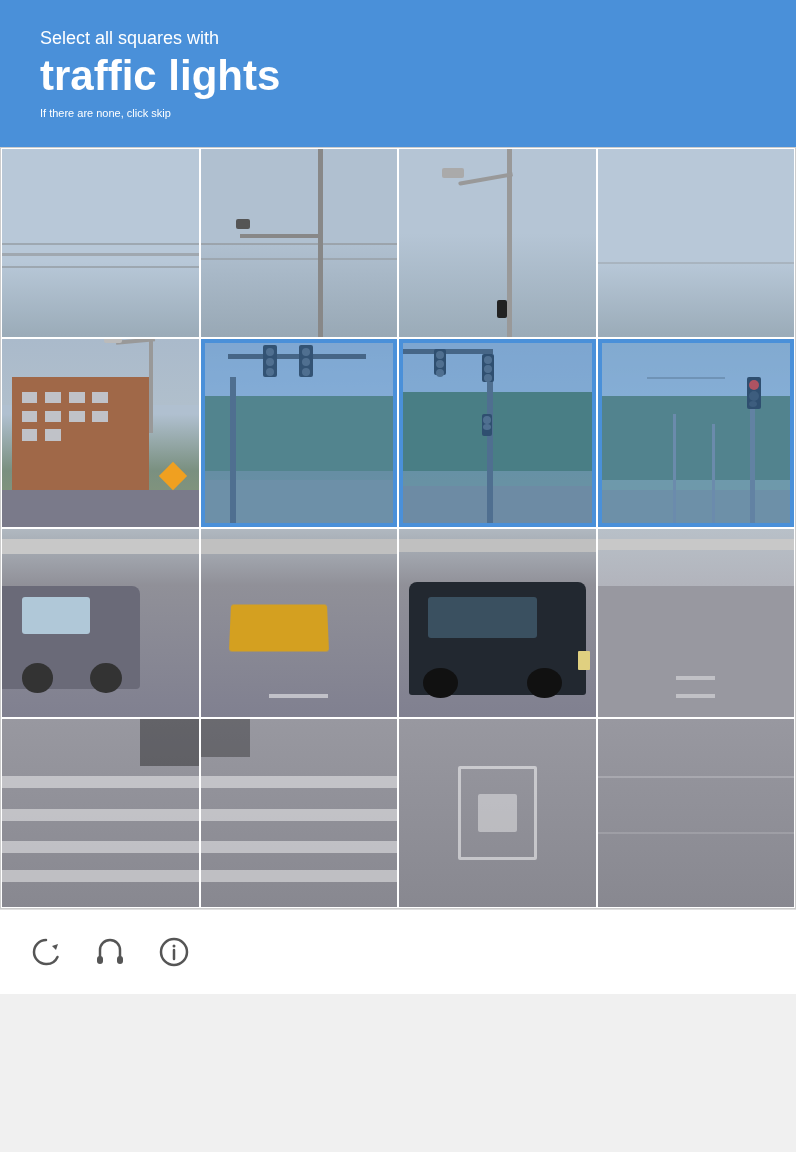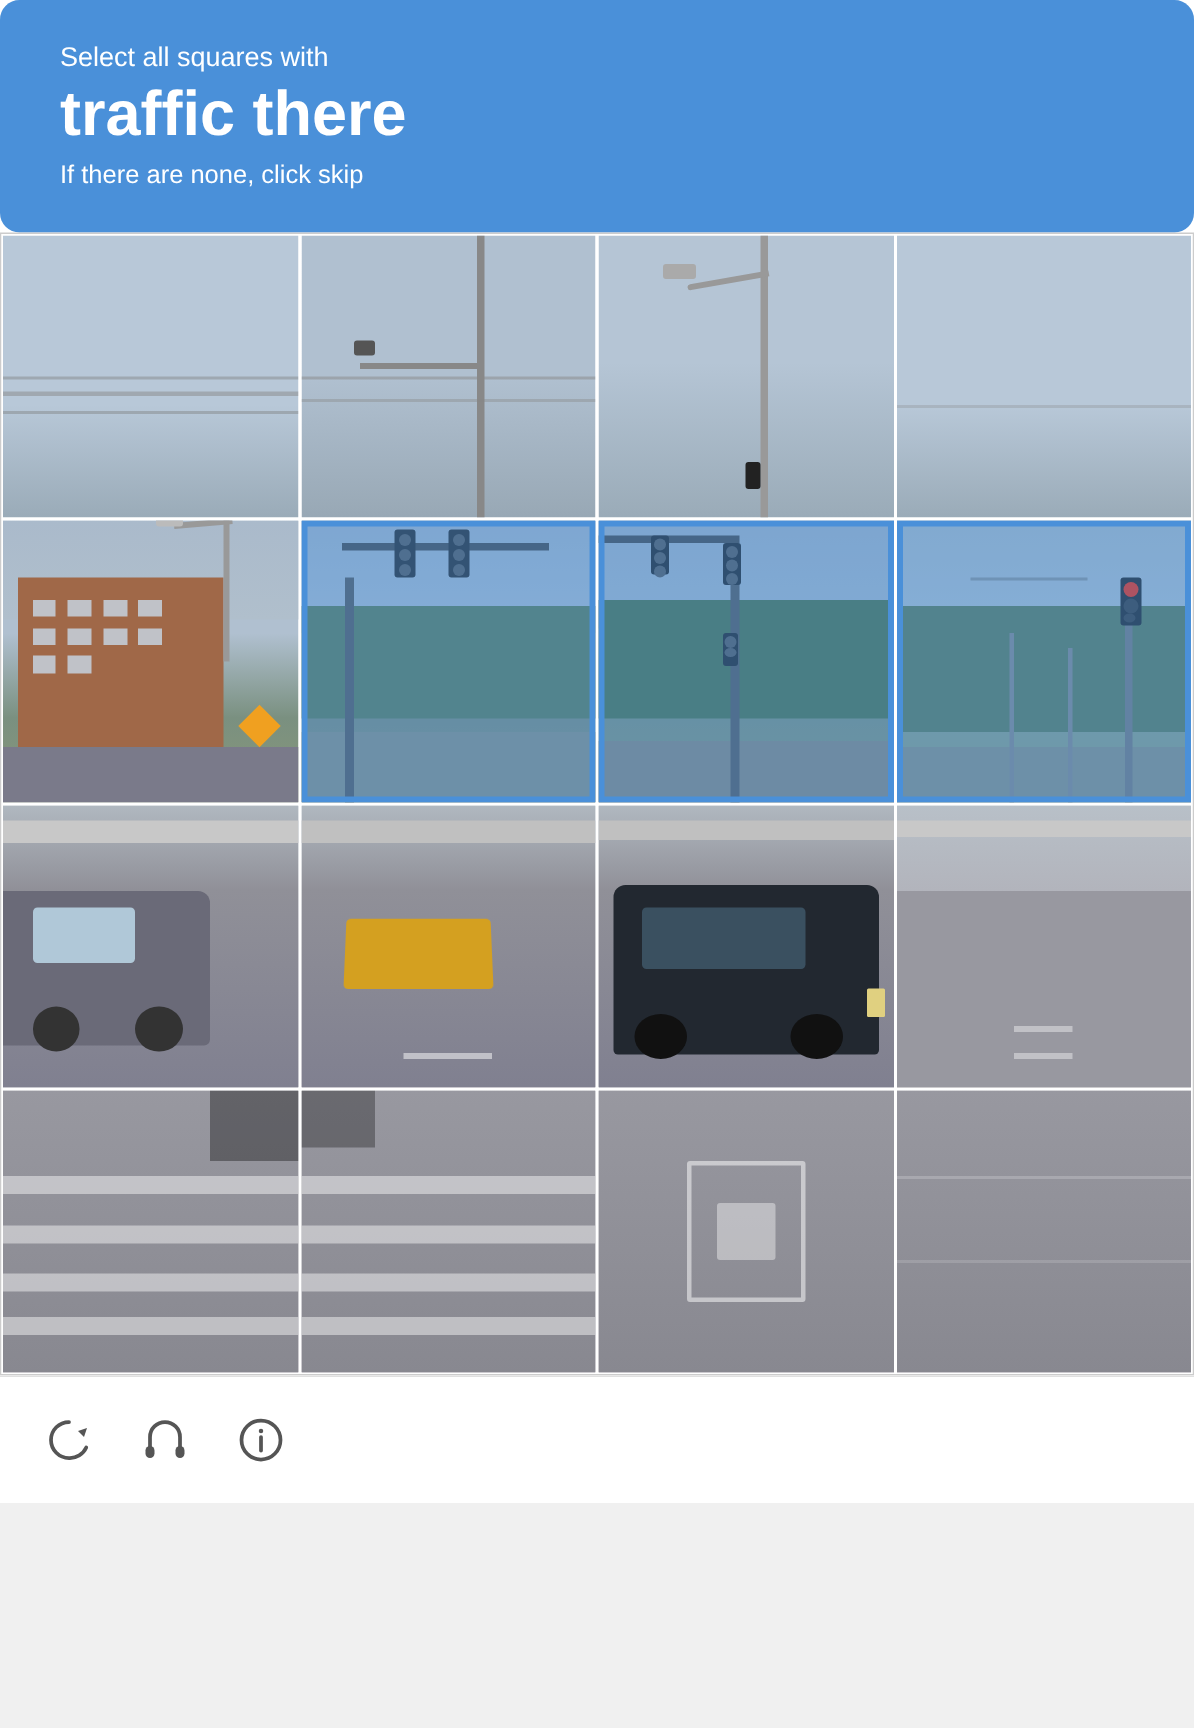--- a/index.html
+++ b/index.html
@@ -18,38 +18,37 @@
       width: 796px;
       background: #fff;
       display: flex;
       flex-direction: column;
     }
 
     .header {
       background: #4a90d9;
       padding: 28px 40px 28px 40px;
       color: white;
-      border-radius: 13px;
     }
 
     .header-subtitle {
       font-size: 18px;
       font-weight: 400;
       margin-bottom: 4px;
     }
 
     .header-title {
       font-size: 42px;
       font-weight: 900;
       line-height: 1.1;
       margin-bottom: 8px;
     }
 
     .header-instruction {
-      font-size: 17px;
+      font-size: 11px;
       font-weight: 400;
     }
 
     .grid-container {
       display: grid;
       grid-template-columns: repeat(4, 1fr);
       grid-template-rows: repeat(4, 190px);
       gap: 0;
       border: 1px solid #ccc;
     }
@@ -143,21 +142,21 @@
       cursor: pointer;
     }
   </style>
 </head>
 <body>
 
 <div class="captcha-container">
 
   <div class="header">
     <div class="header-subtitle">Select all squares with</div>
-    <div class="header-title">traffic there</div>
+    <div class="header-title">traffic lights</div>
     <div class="header-instruction">If there are none, click skip</div>
   </div>
 
   <div class="grid-container">
 
     <div class="grid-cell cell-r1c1">
       <div class="scene">
 
         <div style="position:absolute; top:55%; left:0; right:0; height:3px; background:#888; opacity:0.5;"></div>
         <div style="position:absolute; top:62%; left:0; right:0; height:2px; background:#777; opacity:0.4;"></div>

